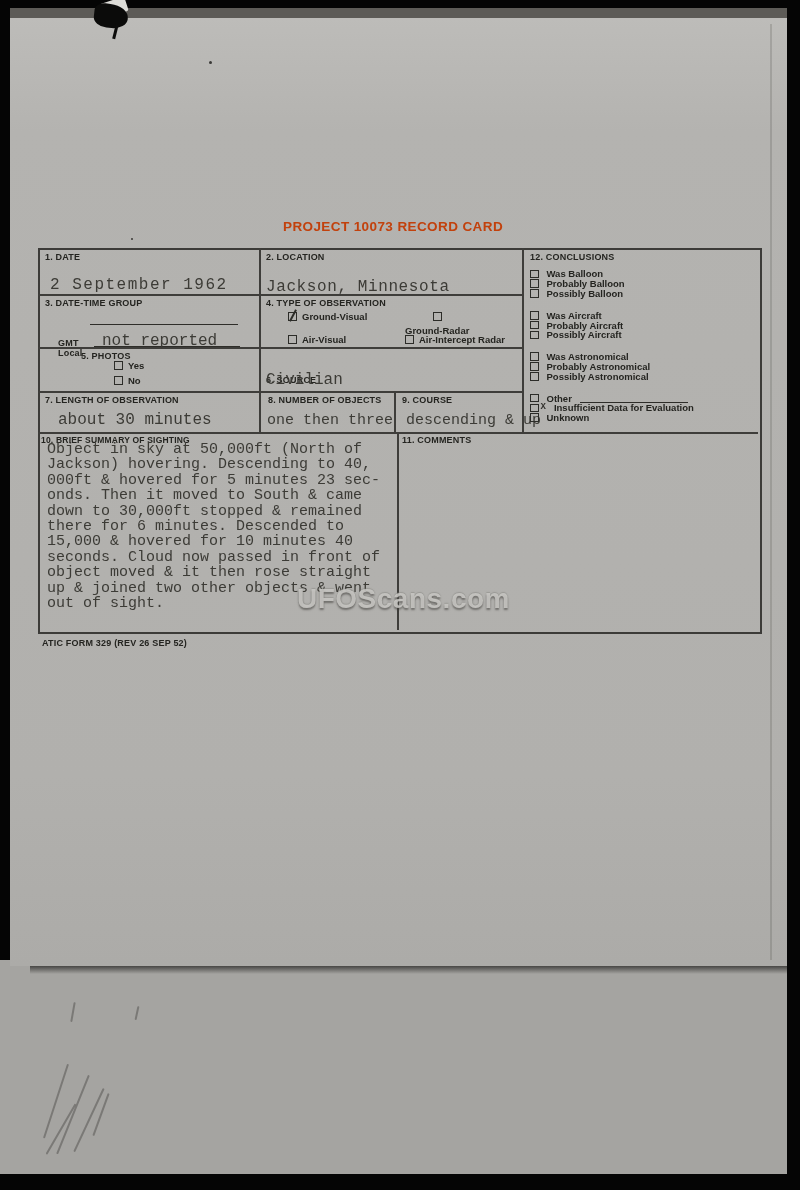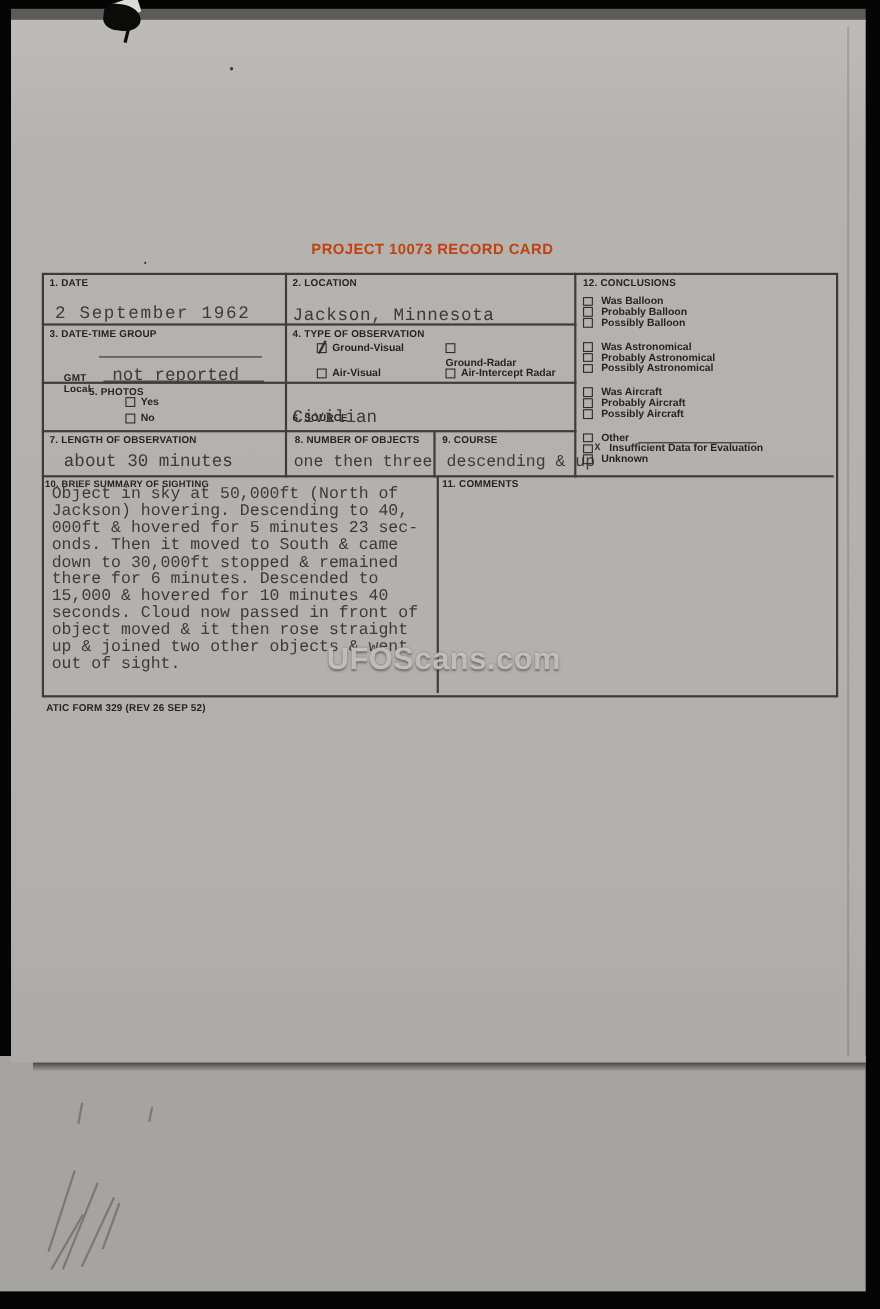--- a/index.html
+++ b/index.html
@@ -28,21 +28,21 @@
   .vline,.hline{position:absolute;background:#3e3d3a;}
   .lbl{position:absolute;font-weight:bold;font-size:9px;line-height:1;color:#242420;letter-spacing:.2px;white-space:nowrap;}
   .lbl.small{font-size:8.5px;}
   .typed{position:absolute;font-family:"Liberation Mono","DejaVu Sans Mono",monospace;
          color:#3c3b36;font-size:16px;line-height:1;white-space:nowrap;}
   .typed.block{white-space:pre-wrap;line-height:15.4px;font-size:15px;}
   .typed.cblock{white-space:pre-wrap;line-height:17.7px;font-size:15px;}
 
   .uline{position:absolute;border-bottom:1.4px solid #2e2d29;}
 
-  .opt{position:absolute;display:flex;align-items:flex-start;gap:5px;
+  .opt{position:absolute;display:flex;align-items:center;gap:5px;
        font-weight:bold;font-size:9.5px;line-height:1;color:#242420;white-space:nowrap;}
   .cbx{flex:none;display:inline-block;width:7px;height:7px;border:1.5px solid #2c2c28;position:relative;}
   .opt.checked .cbx::after{content:"";position:absolute;left:2.5px;top:-4px;width:1.7px;height:13px;
        background:#2c2c28;transform:rotate(28deg);}
 
   .concl{position:absolute;left:530px;top:269px;display:flex;flex-direction:column;gap:12px;}
   .grp{display:flex;flex-direction:column;}
   .citem{display:flex;align-items:center;gap:8px;height:9.8px;
          font-weight:bold;font-size:9.5px;color:#242420;white-space:nowrap;}
   .citem .cbx{width:6.5px;height:6.5px;border-width:1.4px;}
@@ -160,43 +160,43 @@
           <span>Probably Balloon</span>
         </div>
       <div class="citem">
           <span class="cbx"></span>
           <span>Possibly Balloon</span>
         </div>
     </div>
     <div class="grp">
       <div class="citem">
           <span class="cbx"></span>
+          <span>Was Aircraft</span>
+        </div>
+      <div class="citem">
+          <span class="cbx"></span>
+          <span>Probably Aircraft</span>
+        </div>
+      <div class="citem">
+          <span class="cbx"></span>
+          <span>Possibly Aircraft</span>
+        </div>
+    </div>
+    <div class="grp">
+      <div class="citem">
+          <span class="cbx"></span>
           <span>Was Astronomical</span>
         </div>
       <div class="citem">
           <span class="cbx"></span>
           <span>Probably Astronomical</span>
         </div>
       <div class="citem">
           <span class="cbx"></span>
           <span>Possibly Astronomical</span>
-        </div>
-    </div>
-    <div class="grp">
-      <div class="citem">
-          <span class="cbx"></span>
-          <span>Was Aircraft</span>
-        </div>
-      <div class="citem">
-          <span class="cbx"></span>
-          <span>Probably Aircraft</span>
-        </div>
-      <div class="citem">
-          <span class="cbx"></span>
-          <span>Possibly Aircraft</span>
         </div>
     </div>
     <div class="grp">
       <div class="citem">
           <span class="cbx"></span>
           <span>Other</span>
           <span class="other-line"></span>
         </div>
       <div class="citem">
           <span class="cbx"></span>

